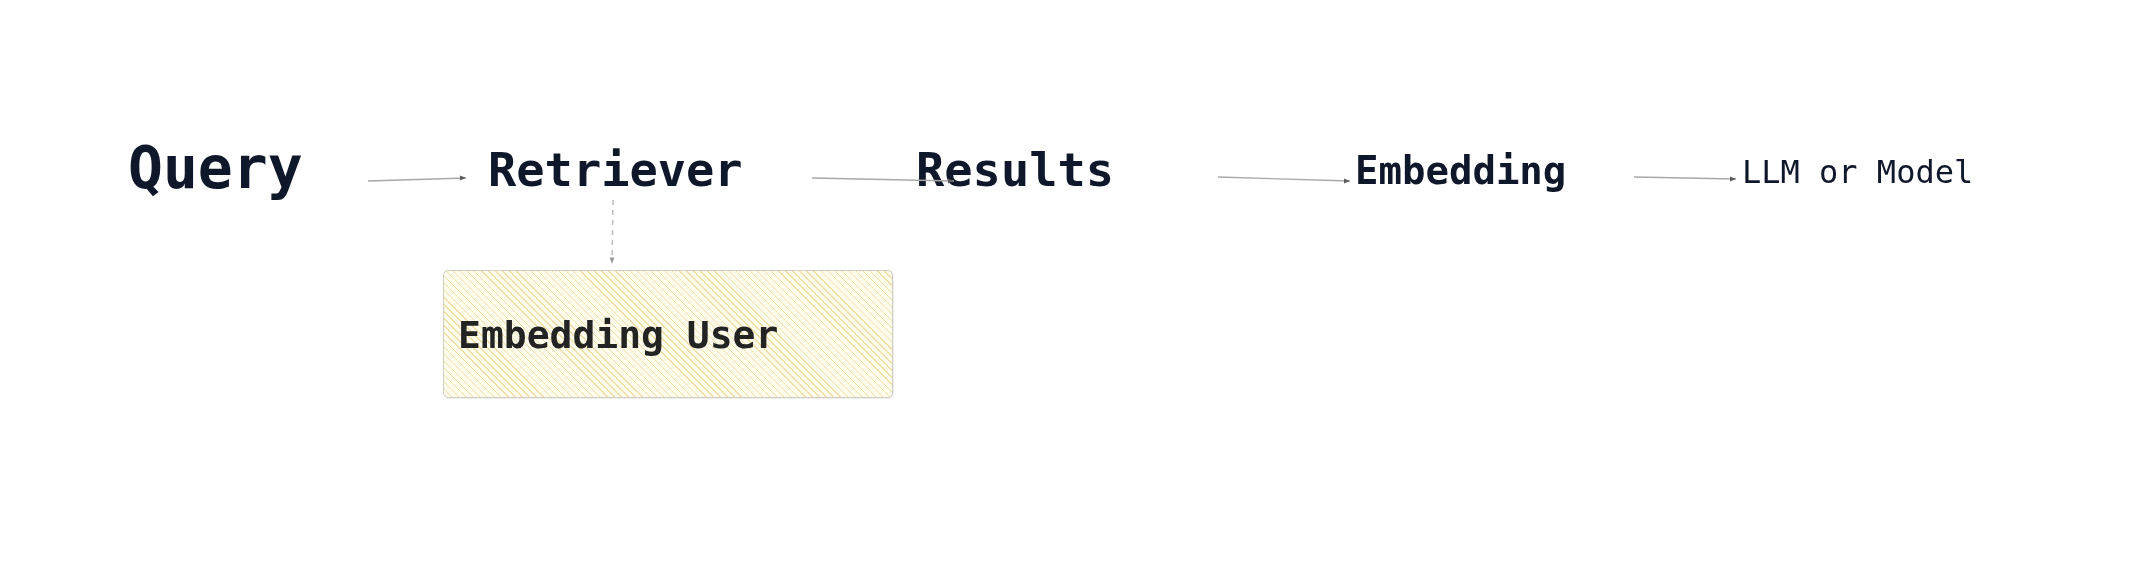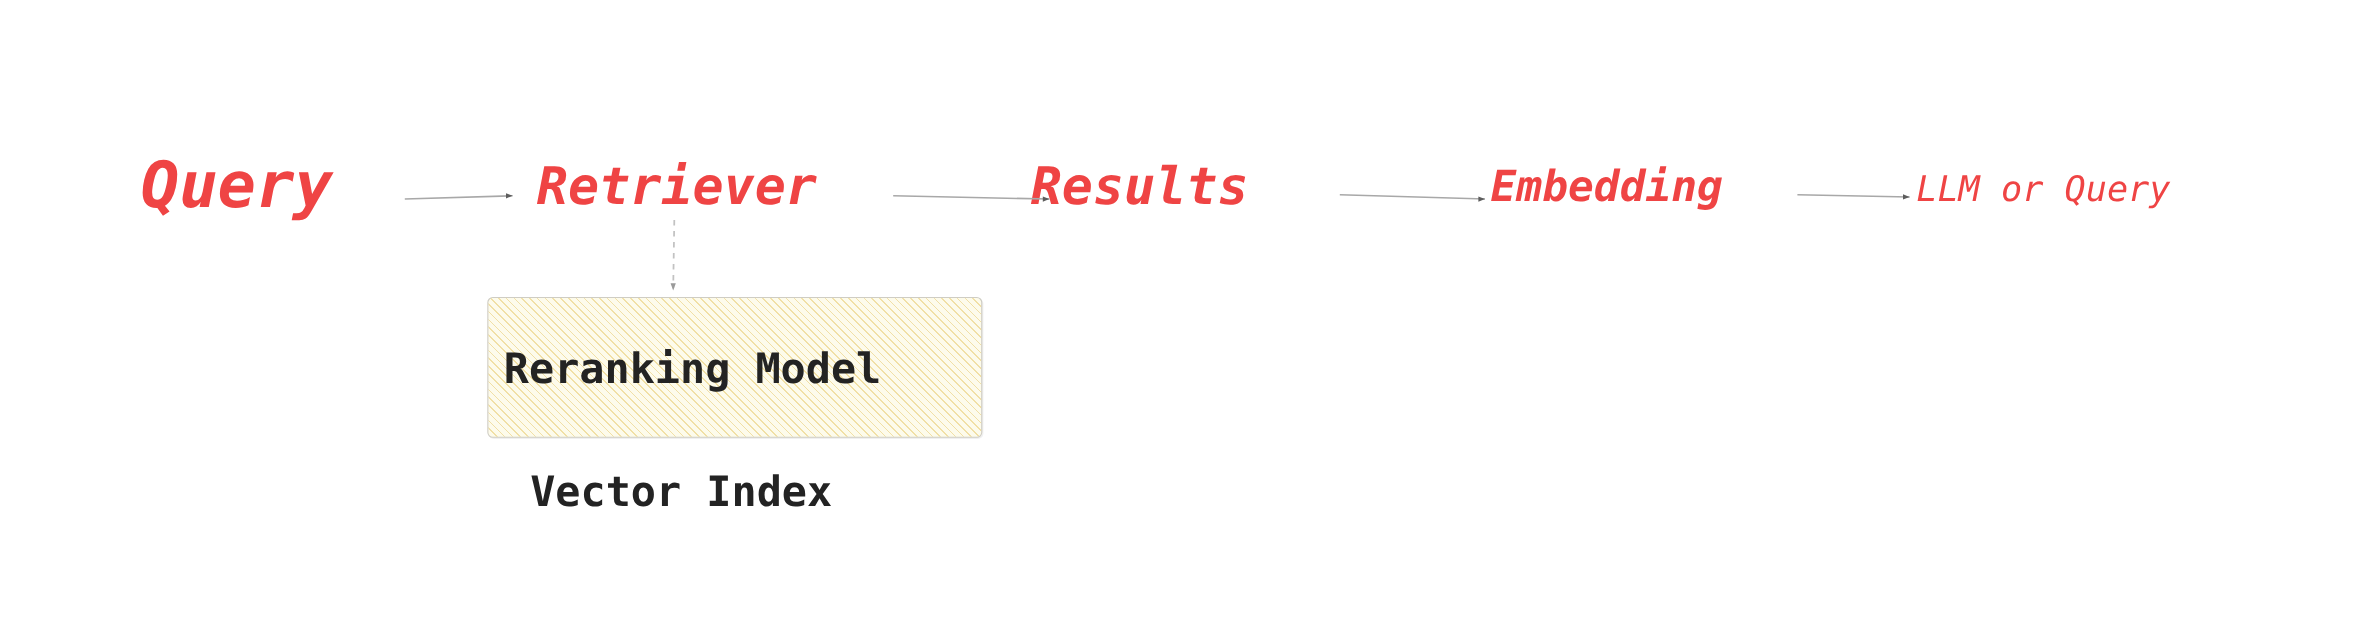--- a/index.html
+++ b/index.html
@@ -14,40 +14,39 @@
     height: 570px;
     background: #ffffff;
     overflow: hidden;
     font-family: "DejaVu Sans Mono", "Liberation Mono", monospace;
   }
 
   
   .node-label {
     position: absolute;
     white-space: pre;
-    color: #ef4444;
+    color: #0f172a;
     font-family: "DejaVu Sans Mono", "Liberation Mono", monospace;
     font-weight: 700;
     line-height: 1;
     letter-spacing: 0px;
-    font-style: italic;
   }
 
   #node-query {
     left: 128px;
     top: 139px;
     font-size: 58px;
   }
   #node-retriever {
     left: 488px;
     top: 146px;
     font-size: 47px;
   }
   #node-results {
-    left: 937px;
+    left: 916px;
     top: 146px;
     font-size: 47px;
   }
   #node-reranking {
     left: 1355px;
     top: 151px;
     font-size: 39px;
   }
   #node-llmuser {
     left: 1742px;
@@ -136,21 +135,21 @@
 <div id="canvas">
 
   <div class="node-label" id="node-query">Query</div>
 
   <div class="node-label" id="node-retriever">Retriever</div>
 
   <div class="node-label" id="node-results">Results</div>
 
   <div class="node-label" id="node-reranking">Embedding</div>
 
-  <div class="node-label" id="node-llmuser">LLM or Query</div>
+  <div class="node-label" id="node-llmuser">LLM or Model</div>
 
   <div class="connector" id="conn-query-retriever">
     <svg width="106" height="18" viewBox="0 0 106 18">
       <path d="M0 10 L98 7" stroke="#a8a8a8" stroke-width="1.4" fill="none"></path>
       <path d="M98 7 L92 4.6 L92 9.4 Z" fill="#5d5d5d"></path>
     </svg>
   </div>
 
   <div class="connector" id="conn-retriever-results">
     <svg width="150" height="18" viewBox="0 0 150 18">
@@ -174,18 +173,17 @@
   </div>
 
   <div id="conn-retriever-embedding">
     <svg width="22" height="74" viewBox="0 0 22 74">
       <path d="M9 0 L8 62" stroke="#c2c2c2" stroke-width="1.6" stroke-dasharray="5 5" fill="none"></path>
       <path d="M8 64 L5.6 57.5 L10.4 57.5 Z" fill="#9a9a9a"></path>
     </svg>
   </div>
 
   <div id="embedding-box">
-    <span id="embedding-box-label">Reranking Model</span>
+    <span id="embedding-box-label">Embedding User</span>
   </div>
 
-  <div id="vector-index-label">Vector Index</div>
 
 </div>
 
 </body></html>

